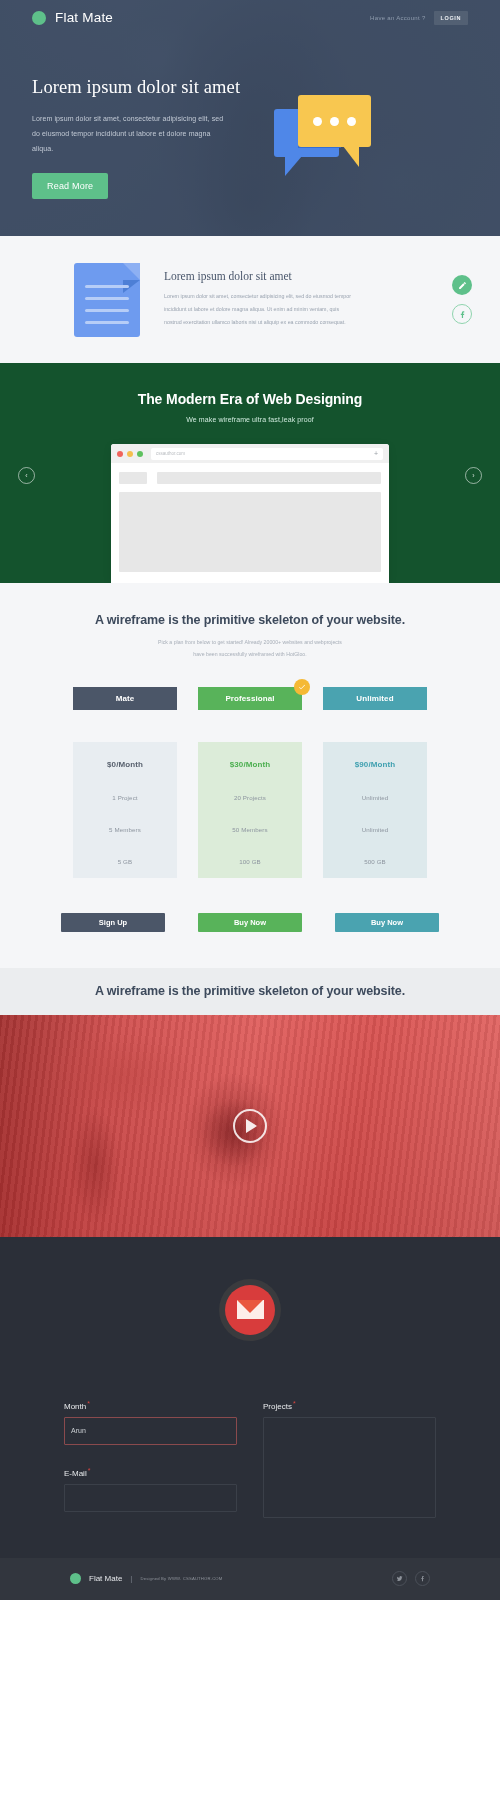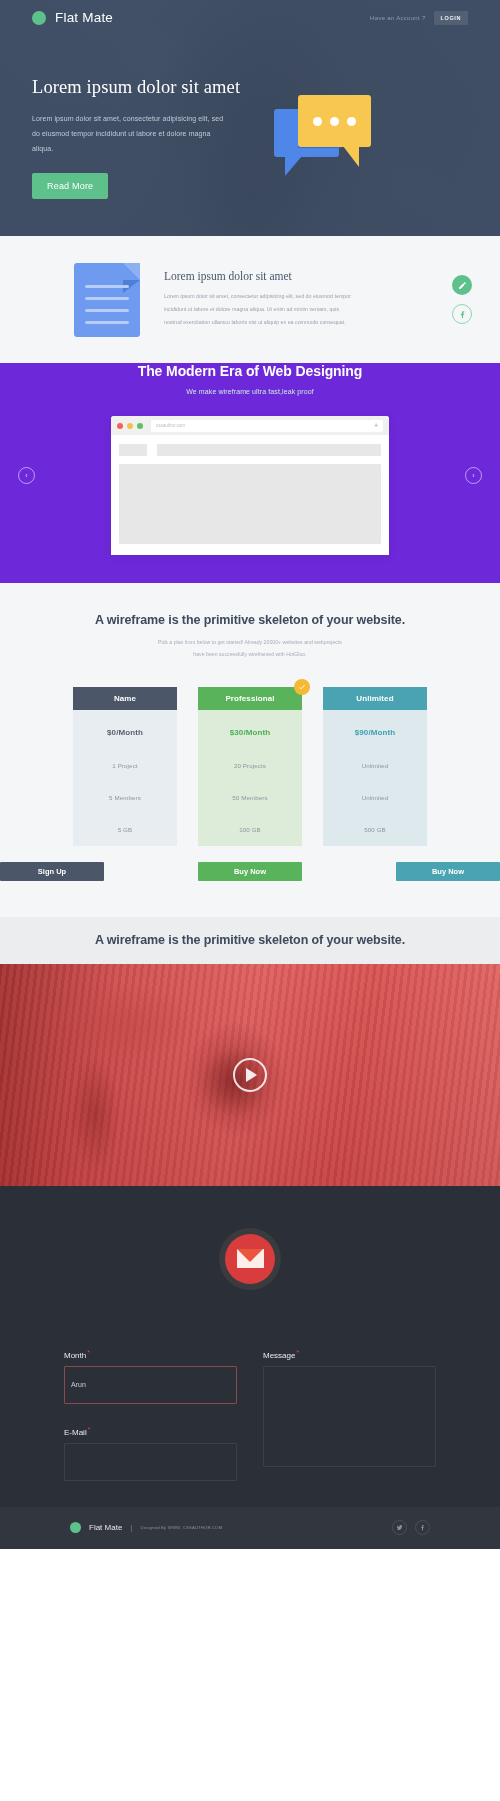--- a/index.html
+++ b/index.html
@@ -188,23 +188,24 @@
     width: 20px; height: 20px; border-radius: 50%;
     display: flex; align-items: center; justify-content: center;
     cursor: pointer;
   }
   .circ-filled { background: #5ec08a; color: #fff; }
   .circ-outline { background: transparent; border: 1px solid #8fd4ae; color: #5ec08a; }
   .circ-btn svg { display:block; }
 
   
   .slider {
-    background: #6d28d9;
+    background: #14532d;
     height: 220px;
     position: relative;
+    padding-top: 28px;
     overflow: hidden;
   }
   .slider-title {
     text-align: center;
     color: #ffffff;
     font-size: 14px;
     font-weight: bold;
     letter-spacing: -0.1px;
     margin-bottom: 9px;
   }
@@ -292,21 +293,21 @@
   .plan { width: 104px; position: relative; }
   .plan-head {
     height: 23px;
     display: flex; align-items: center; justify-content: center;
     color: #fff; font-size: 8px; font-weight: bold;
     letter-spacing: .1px;
   }
   .plan-free .plan-head { background: #4b5668; }
   .plan-pro  .plan-head { background: #58b35a; }
   .plan-ent  .plan-head { background: #4aa3b0; }
-  .plan-body { padding-top: 6px; }
+  .plan-body { padding-top: 6px; margin-top: 32px; }
   .plan-free .plan-body { background: #e8edf1; }
   .plan-pro  .plan-body { background: #dcecd9; }
   .plan-ent  .plan-body { background: #dde9ec; }
   .plan-cell {
     height: 32px;
     display: flex; align-items: center; justify-content: center;
     font-size: 6.2px;
     color: #8d959f;
     letter-spacing: .1px;
   }
@@ -318,22 +319,22 @@
     position: absolute;
     right: -8px; top: -8px;
     width: 16px; height: 16px;
     border-radius: 50%;
     background: #f5b935;
     color: #fff;
     display: flex; align-items: center; justify-content: center;
     font-size: 7px;
   }
   .plan-btns {
-    display: flex; justify-content: space-between; gap: 12px;
-    margin-top: 16px;
+    display: flex; justify-content: center; gap: 33px;
+    margin-top: 35px;
   }
   .plan-btn {
     width: 104px; height: 19px;
     border: 0; color: #fff;
     font-family: inherit; font-size: 7.5px; font-weight: bold;
     cursor: pointer; border-radius: 1px;
   }
   .btn-dark  { background: #4b5668; }
   .btn-green { background: #58b35a; }
   .btn-teal  { background: #4aa3b0; }
@@ -430,21 +431,21 @@
   .field-label {
     color: #e8eaec;
     font-size: 8px;
     display: inline-block;
     margin-bottom: 6px;
     position: relative;
   }
   .req { color: #d8453f; font-size: 7px; position: relative; top: -3px; left: 1px; }
   .text-input {
     width: 100%;
-    height: 38px;
+    height: 28px;
     background: transparent;
     border: 1px solid #4d4248;
     color: #ccd0d4;
     font-family: inherit;
     font-size: 7px;
     padding: 0 6px;
     border-radius: 1px;
     outline: none;
   }
   .text-input.focused { border-color: #8a4a4d; }
@@ -594,21 +595,21 @@
 
 <section class="pricing">
   <h2 class="pricing-title">A wireframe is the primitive skeleton of your website.</h2>
   <p class="pricing-sub">
     <span>Pick a plan from below to get started! Already 20000+ websites and webprojects</span><br>
     <span>have been successfully wireframed with HotGloo.</span>
   </p>
 
   <div class="plans">
     <div class="plan plan-free">
-      <div class="plan-head">Name</div>
+      <div class="plan-head">Mate</div>
       <div class="plan-body">
         <div class="plan-cell price">$0/Month</div>
         <div class="plan-cell">1 Project</div>
         <div class="plan-cell">5 Members</div>
         <div class="plan-cell">5 GB</div>
       </div>
     </div>
 
     <div class="plan plan-pro">
       <span class="plan-badge">
@@ -662,21 +663,21 @@
 
   <div class="form">
     <div class="form-col">
       <label class="field-label"><span>Month</span><span class="req">*</span></label>
       <input class="text-input focused" type="text" value="Arun" style="">
       <div class="field-gap"></div>
       <label class="field-label"><span>E-Mail</span><span class="req">*</span></label>
       <input class="text-input plain" type="text" value="" style="">
     </div>
     <div class="form-col">
-      <label class="field-label"><span>Message</span><span class="req">*</span></label>
+      <label class="field-label"><span>Projects</span><span class="req">*</span></label>
       <textarea class="textarea" style=""></textarea>
     </div>
   </div>
 
 </section>
 
 <footer class="footer">
   <div class="footer-left">
     <span class="footer-dot"></span>
     <span class="footer-brand">Flat Mate</span>

